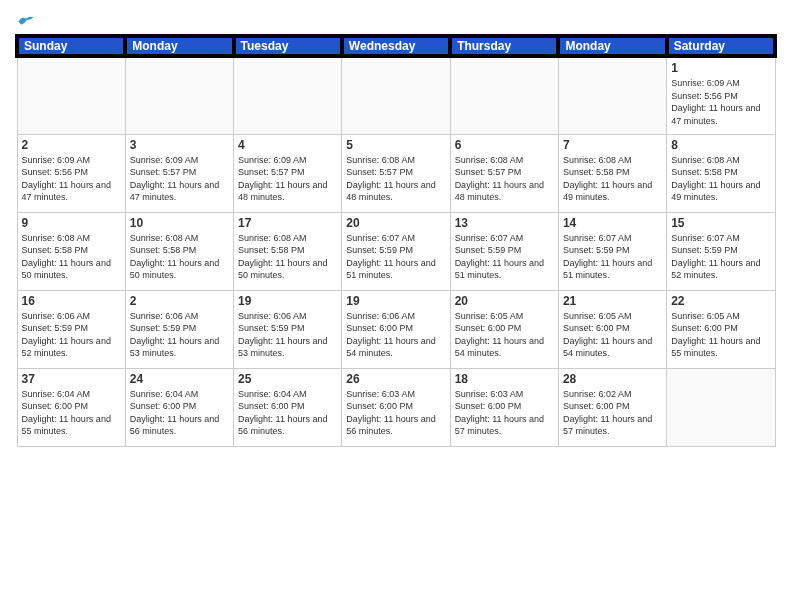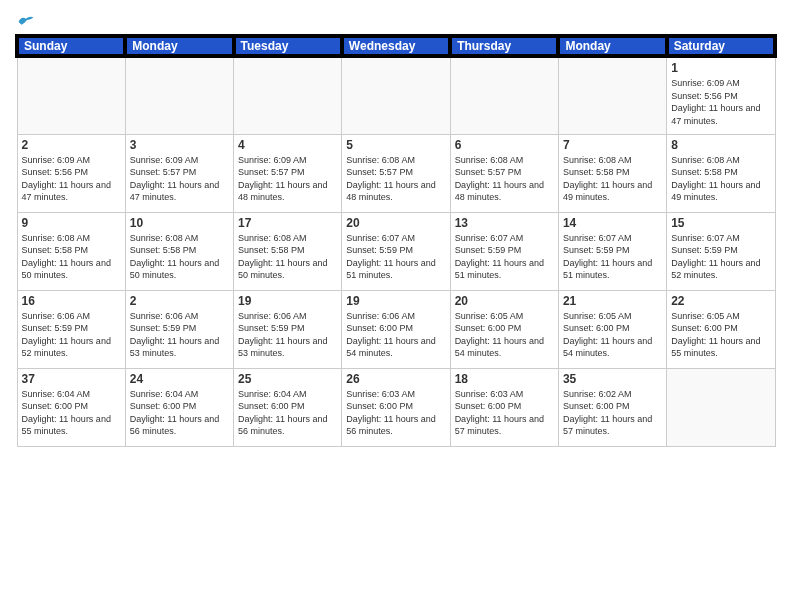--- a/index.html
+++ b/index.html
@@ -244,20 +244,20 @@
           </td>
           <td>
             <span class="day-num">26</span>
             <div class="day-info">Sunrise: 6:03 AM<br>Sunset: 6:00 PM<br>Daylight: 11 hours and 56 minutes.</div>
           </td>
           <td>
             <span class="day-num">18</span>
             <div class="day-info">Sunrise: 6:03 AM<br>Sunset: 6:00 PM<br>Daylight: 11 hours and 57 minutes.</div>
           </td>
           <td>
-            <span class="day-num">35</span>
+            <span class="day-num">28</span>
             <div class="day-info">Sunrise: 6:02 AM<br>Sunset: 6:00 PM<br>Daylight: 11 hours and 57 minutes.</div>
           </td>
           <td class="empty"></td>
         </tr>
       </tbody>
   </table>
 </div>
 
 </body></html>

